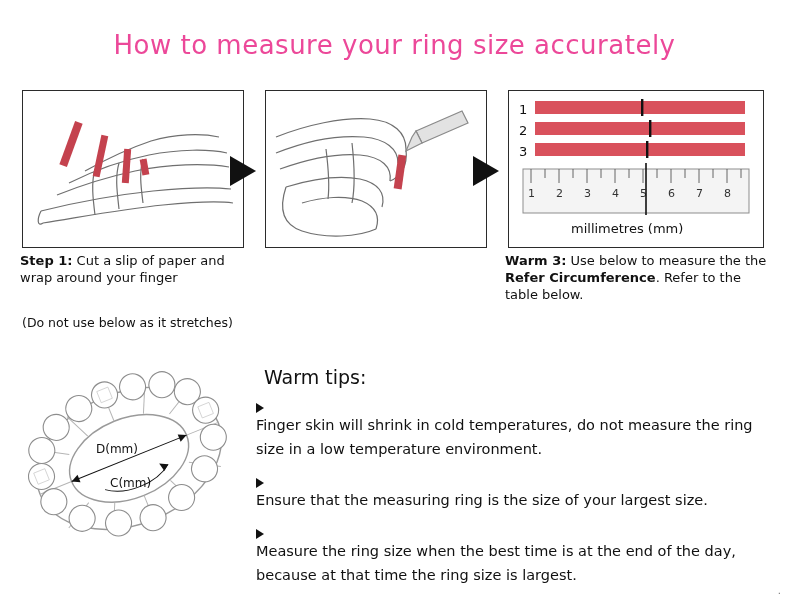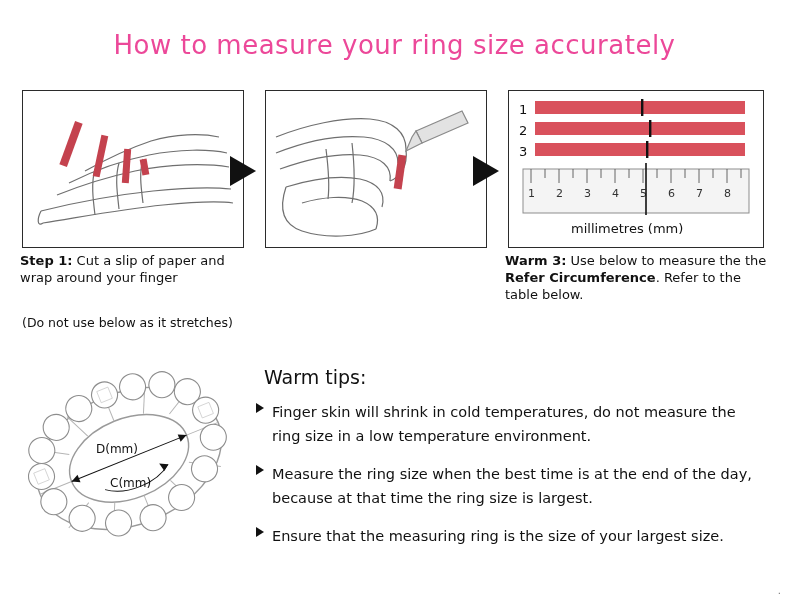--- a/index.html
+++ b/index.html
@@ -96,20 +96,21 @@
   .tips {
     position: absolute;
     top: 400px;
     left: 256px;
     width: 510px;
   }
   .tip {
     display: flex;
     align-items: flex-start;
     margin-bottom: 14px;
+    flex-direction: column;
   }
   .tip .bullet {
     flex: 0 0 auto;
     margin-right: 8px;
     margin-top: 3px;
     width: 0;
     height: 0;
     border-top: 5px solid transparent;
     border-bottom: 5px solid transparent;
     border-left: 8px solid #111;
@@ -311,22 +312,22 @@
   </div>
 
   <div class="tips-title">Warm tips:</div>
   <div class="tips">
     <div class="tip">
       <span class="bullet"></span>
       <span class="tiptext">Finger skin will shrink in cold temperatures, do not measure the ring size in a low temperature environment.</span>
     </div>
     <div class="tip">
       <span class="bullet"></span>
-      <span class="tiptext">Measure the ring size when the best time is at the end of the day, because at that time the ring size is largest.</span>
+      <span class="tiptext">Ensure that the measuring ring is the size of your largest size.</span>
     </div>
     <div class="tip">
       <span class="bullet"></span>
-      <span class="tiptext">Ensure that the measuring ring is the size of your largest size.</span>
+      <span class="tiptext">Measure the ring size when the best time is at the end of the day, because at that time the ring size is largest.</span>
     </div>
   </div>
 
   <div class="tiny-mark">.</div>
 </div>
 
 </body></html>

